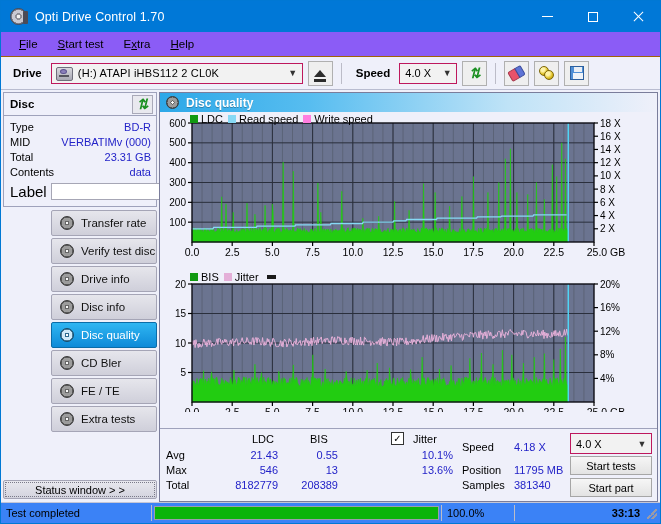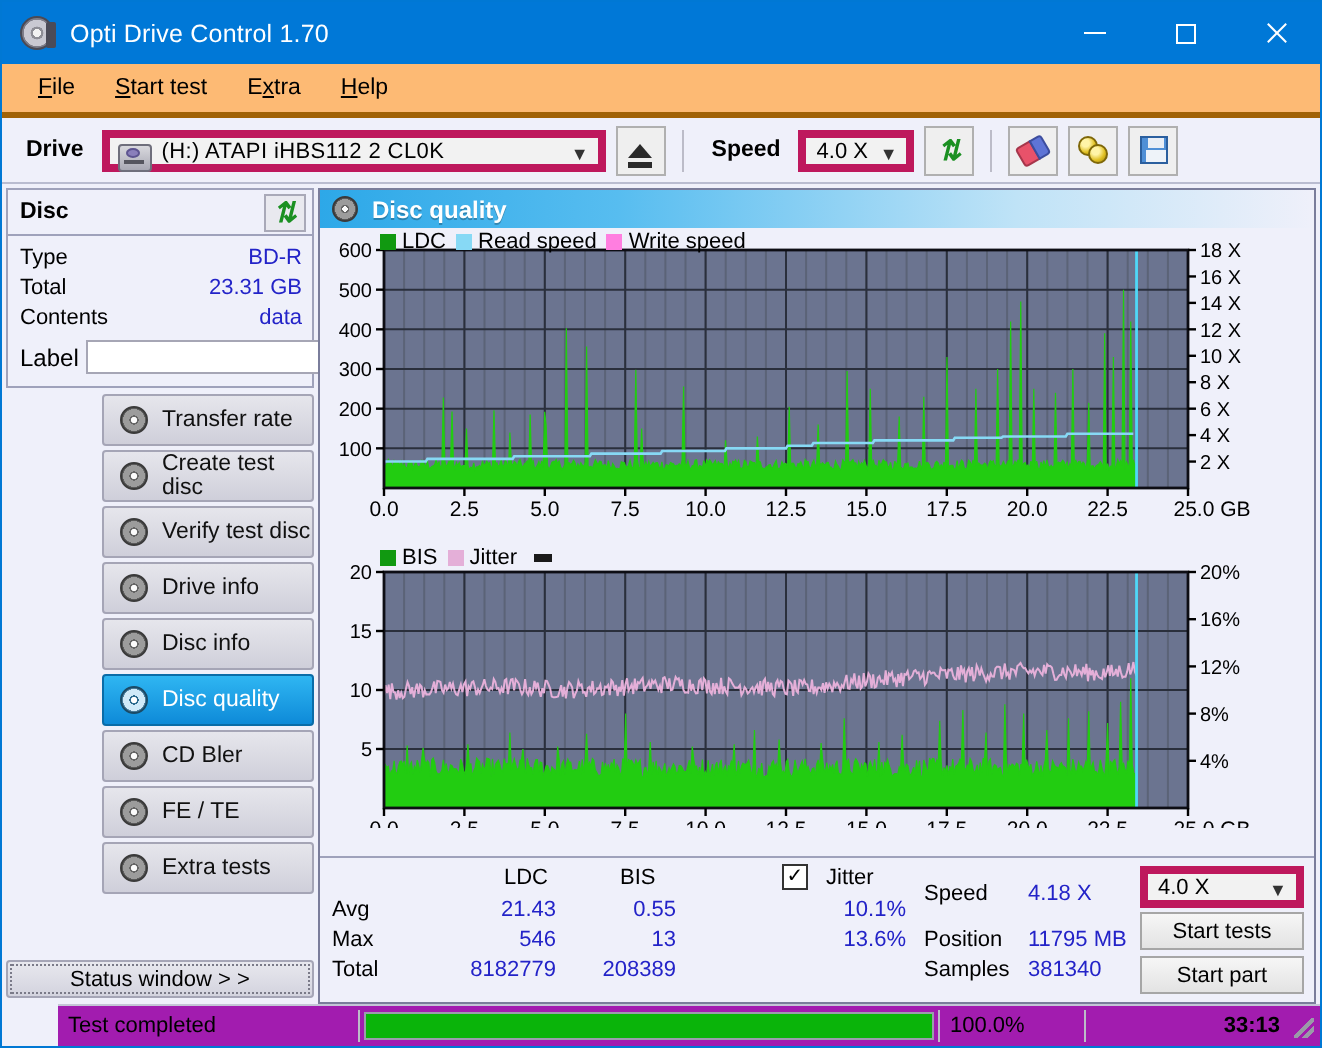--- a/index.html
+++ b/index.html
@@ -46,36 +46,36 @@
   .glyph-close{position:relative;width:11px;height:11px;display:block;}
   .glyph-close:before,.glyph-close:after{
     content:"";position:absolute;left:0;top:5px;width:13px;height:1px;background:#fff;
   }
   .glyph-close:before{transform:rotate(45deg);}
   .glyph-close:after{transform:rotate(-45deg);}
 
   
   .menubar{
     height:24px;display:flex;align-items:center;
-    background:#fdba74;border-bottom:3px solid #a16207;
+    background:#8b5cf6;border-bottom:1px solid #a16207;
     flex:0 0 auto;padding-left:8px;
   }
   .menu-item{padding:3px 10px;color:#000;font-size:11.5px;}
   .menu-item u{text-decoration:underline;}
 
   
   .toolbar{
     height:32px;display:flex;align-items:center;background:#eff0fa;
     flex:0 0 auto;padding:0 6px;gap:5px;
     border-bottom:1px solid #b9bcd0;
   }
   .tb-label{font-weight:bold;font-size:11.5px;padding:0 4px 0 6px;}
   .combo{
-    height:21px;background:#f2f2f2;border:4px solid #be185d;
-    display:flex;align-items:flex-end;box-sizing:border-box;
+    height:21px;background:#f2f2f2;border:1px solid #be185d;
+    display:flex;align-items:center;box-sizing:border-box;
     font-size:11px;position:relative;
   }
   .combo .val{padding-left:5px;flex:1;white-space:nowrap;overflow:hidden;}
   .combo .arrow{
     width:18px;display:flex;align-items:center;justify-content:center;
     color:#333;font-size:9px;
   }
   #drive-combo{width:252px;}
   #drive-combo .val{padding-left:26px;letter-spacing:.2px;}
   .drive-mini{
@@ -133,21 +133,21 @@
   .disc-head{
     display:flex;align-items:center;justify-content:space-between;
     height:22px;border-bottom:1px solid #9fa2bb;padding:0 3px 0 6px;
   }
   .disc-head .t{font-weight:bold;font-size:11.5px;}
   .disc-rows{padding:3px 5px 4px 6px;}
   .drow{display:flex;justify-content:space-between;align-items:center;height:15px;font-size:11px;}
   .drow .k{color:#000;}
   .drow .v{color:#2323c8;}
   .label-row{display:flex;align-items:center;gap:4px;height:21px;margin-top:2px;}
-  .label-row .k{font-size:12px;width:40px;}
+  .label-row .k{font-size:15px;width:40px;}
   .label-input{
     flex:1;height:17px;background:#fff;border:1px solid #a6a6b5;box-sizing:border-box;
   }
   .disc-btn{
     width:21px;height:19px;border:1px solid #a9a9b8;background:#e9e9ef;
     display:flex;align-items:center;justify-content:center;box-sizing:border-box;
   }
   .ico-cd{
     width:14px;height:14px;border-radius:50%;
     background:radial-gradient(circle at 50% 50%, #f7f7e2 0 16%, #b9b36e 17% 26%, #e8e4a5 27% 66%, #c7c074 67% 88%, #9b9450 89% 100%);
@@ -211,21 +211,21 @@
     display:flex;align-items:center;justify-content:center;font-size:10px;color:#000;line-height:1;
   }
   .btn{
     border:1px solid #a6a6a6;background:linear-gradient(#f6f6f6,#e3e3e3);
     display:flex;align-items:center;justify-content:center;font-size:11px;box-sizing:border-box;
   }
 
   
   .statusbar{
     height:20px;flex:0 0 auto;display:flex;align-items:center;
-    background:#a21caf;border-top:1px solid #c4c6d6;margin-left:28px;
+    background:#3b82f6;border-top:1px solid #c4c6d6;
   }
   .sb-cell{font-size:11px;padding:0 5px;display:flex;align-items:center;height:18px;}
   .sb-div{width:1px;height:16px;background:#bcbcc8;}
   .progress{
     flex:0 0 auto;width:285px;height:14px;background:#e9e9f1;border:1px solid #9c9cae;
     box-sizing:border-box;margin:0 2px;position:relative;
   }
   .progress .bar{position:absolute;left:0;top:0;bottom:0;background:#0ab40a;}
   .grip{width:12px;height:12px;position:relative;margin-left:auto;margin-right:3px;}
   .grip:before{
@@ -304,20 +304,24 @@
           <span class="disc-btn">
               <i class="ico-refresh">⇅</i>
             </span>
         </div>
         <div class="disc-rows">
           <div class="drow">
             <span class="k">Type</span>
             <span class="v">BD-R</span>
           </div>
           <div class="drow">
+            <span class="k">MID</span>
+            <span class="v">VERBATIMv (000)</span>
+          </div>
+          <div class="drow">
             <span class="k">Total</span>
             <span class="v">23.31 GB</span>
           </div>
           <div class="drow">
             <span class="k">Contents</span>
             <span class="v">data</span>
           </div>
           <div class="label-row">
             <span class="k">Label</span>
             <input class="label-input" type="text" value="" style="">
@@ -325,24 +329,20 @@
                 <i class="ico-cd"></i>
               </span>
           </div>
         </div>
       </div>
 
       <div class="navlist">
         <div class="navbtn">
           <span class="ico-nav"></span>
           <span>Transfer rate</span>
-        </div>
-        <div class="navbtn">
-          <span class="ico-nav"></span>
-          <span>Create test disc</span>
         </div>
         <div class="navbtn">
           <span class="ico-nav"></span>
           <span>Verify test disc</span>
         </div>
         <div class="navbtn">
           <span class="ico-nav"></span>
           <span>Drive info</span>
         </div>
         <div class="navbtn">

